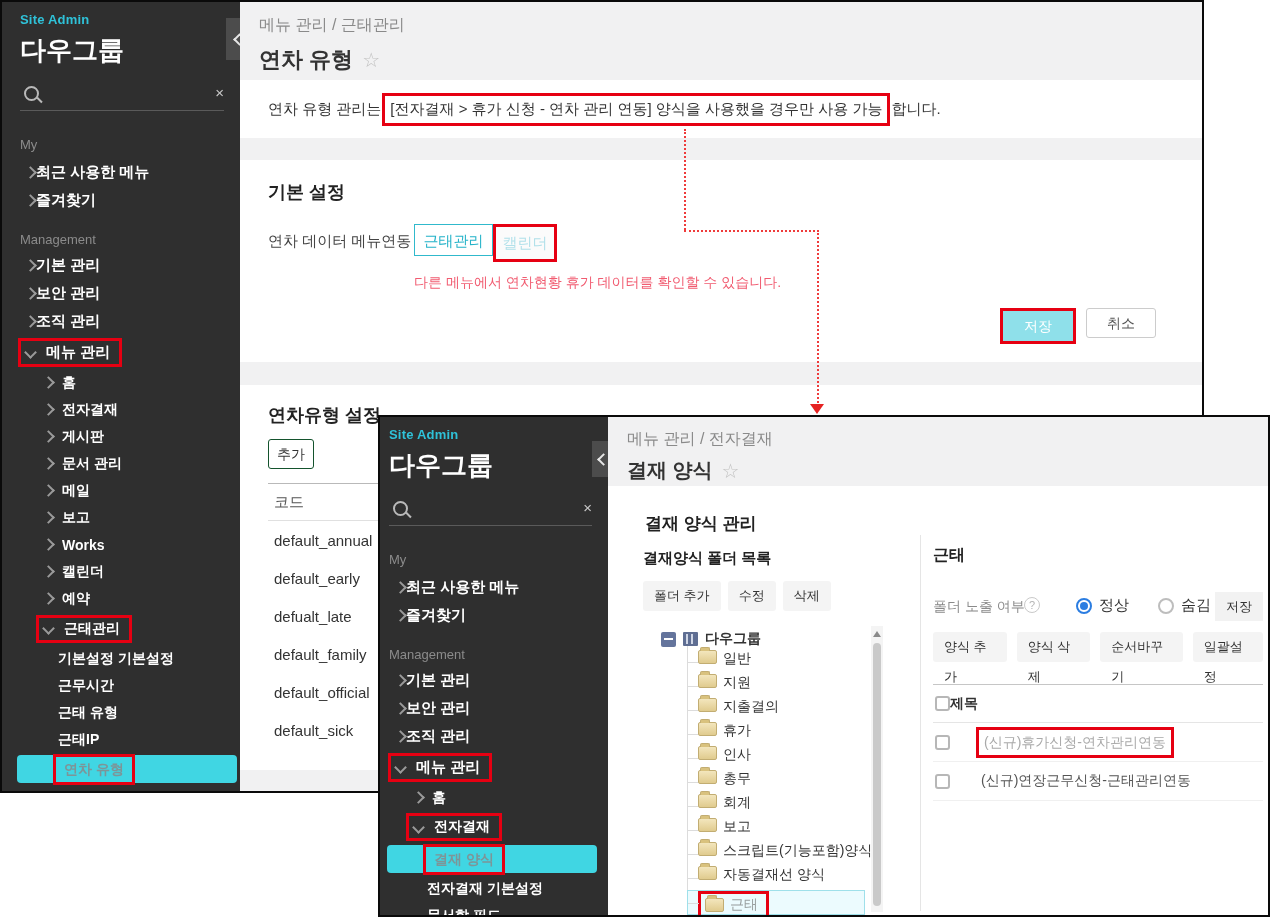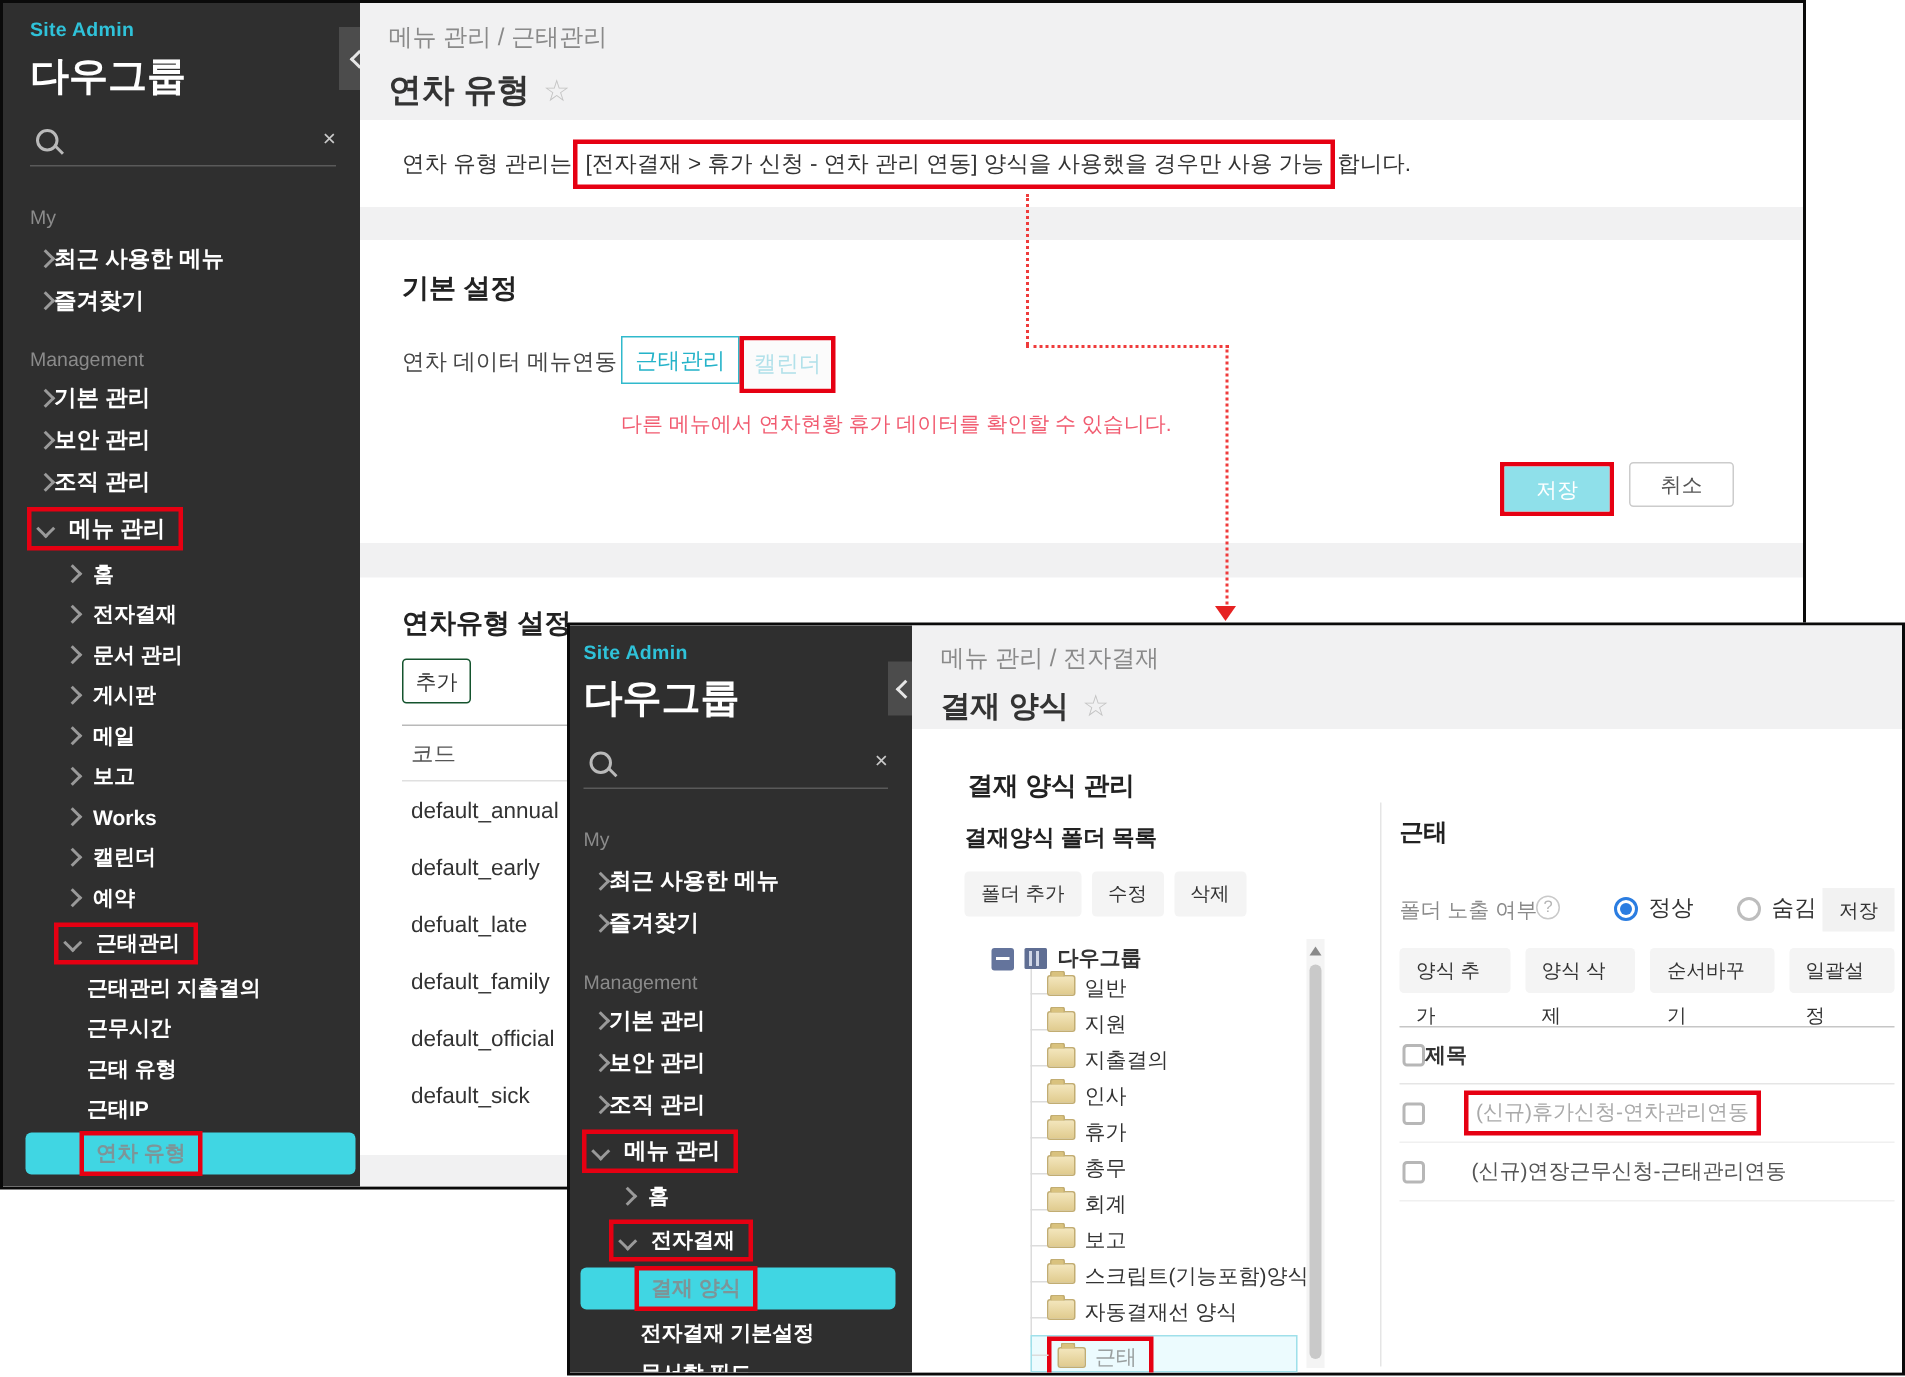--- a/index.html
+++ b/index.html
@@ -187,25 +187,25 @@
       <div class="item sub">
           <span class="ch"></span>
           <span>홈</span>
         </div>
       <div class="item sub">
           <span class="ch"></span>
           <span>전자결재</span>
         </div>
       <div class="item sub">
           <span class="ch"></span>
+          <span>게시판</span>
+        </div>
+      <div class="item sub">
+          <span class="ch"></span>
           <span>문서 관리</span>
-        </div>
-      <div class="item sub">
-          <span class="ch"></span>
-          <span>게시판</span>
         </div>
       <div class="item sub">
           <span class="ch"></span>
           <span>메일</span>
         </div>
       <div class="item sub">
           <span class="ch"></span>
           <span>보고</span>
         </div>
       <div class="item sub">
@@ -220,21 +220,21 @@
           <span class="ch"></span>
           <span>예약</span>
         </div>
       <div class="item sub" style="height:33px;">
         <span class="rbox">
             <span class="ch down"></span>
             <span>근태관리</span>
           </span>
       </div>
       <div class="item subsub">
-          <span>근태관리 지출결의</span>
+          <span>기본설정 기본설정</span>
         </div>
       <div class="item subsub">
           <span>근무시간</span>
         </div>
       <div class="item subsub">
           <span>근태 유형</span>
         </div>
       <div class="item subsub">
           <span>근태IP</span>
         </div>
@@ -407,25 +407,25 @@
           <div class="tnode">
               <span class="fold"></span>
               <span class="tlabel">지원</span>
             </div>
           <div class="tnode">
               <span class="fold"></span>
               <span class="tlabel">지출결의</span>
             </div>
           <div class="tnode">
               <span class="fold"></span>
+              <span class="tlabel">휴가</span>
+            </div>
+          <div class="tnode">
+              <span class="fold"></span>
               <span class="tlabel">인사</span>
-            </div>
-          <div class="tnode">
-              <span class="fold"></span>
-              <span class="tlabel">휴가</span>
             </div>
           <div class="tnode">
               <span class="fold"></span>
               <span class="tlabel">총무</span>
             </div>
           <div class="tnode">
               <span class="fold"></span>
               <span class="tlabel">회계</span>
             </div>
           <div class="tnode">

